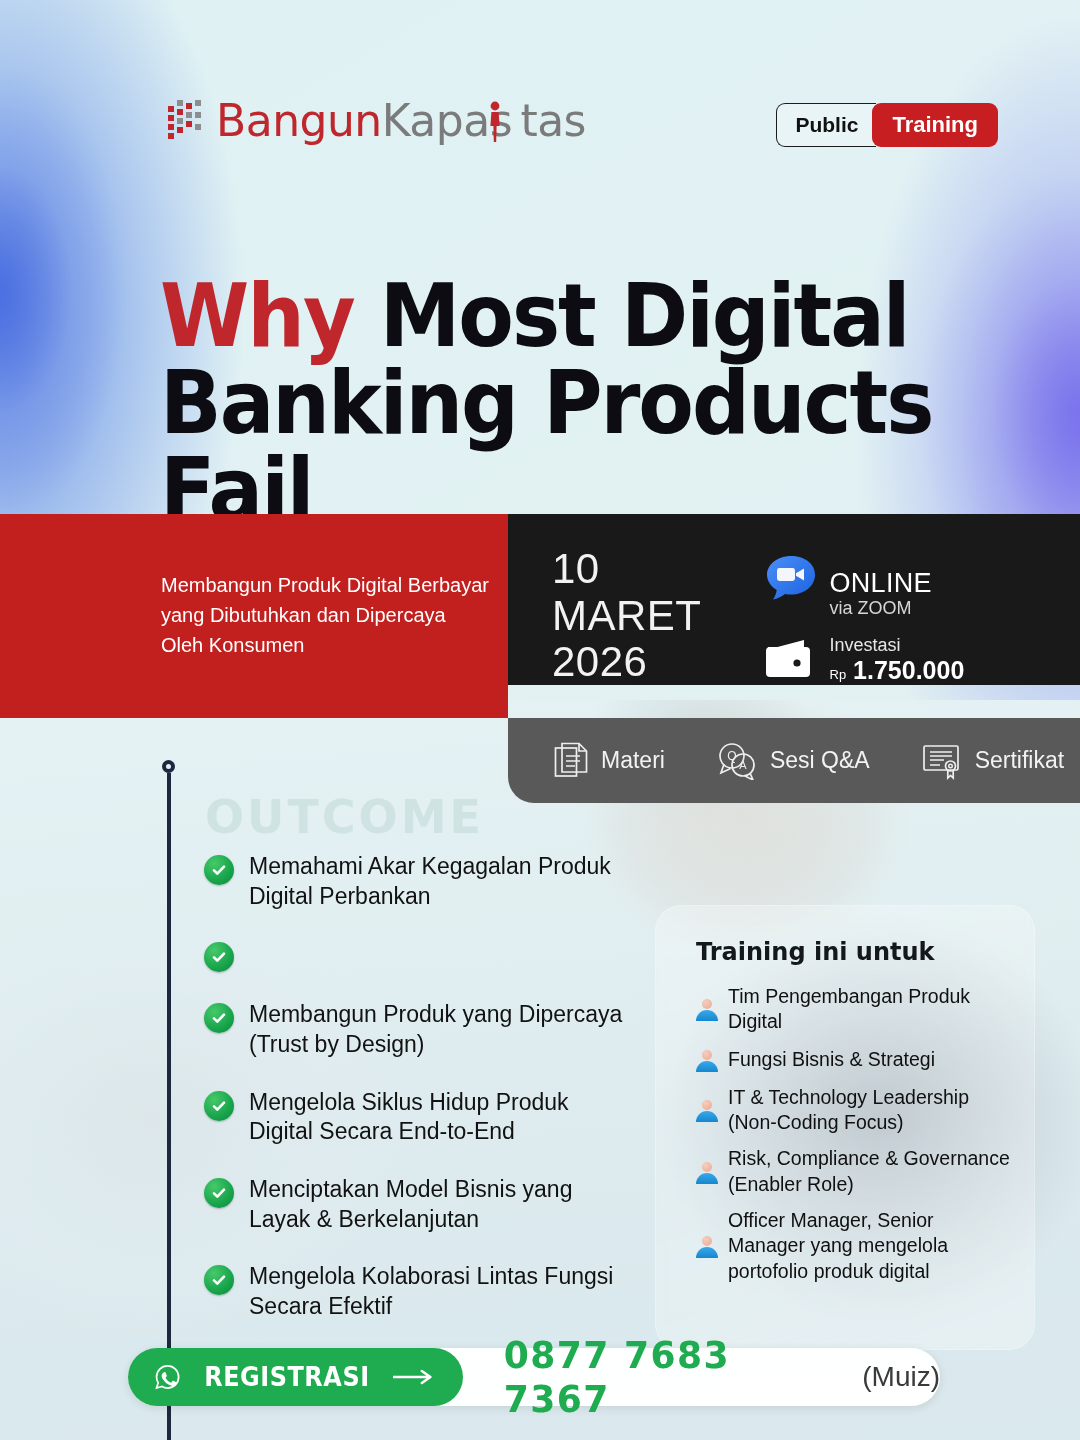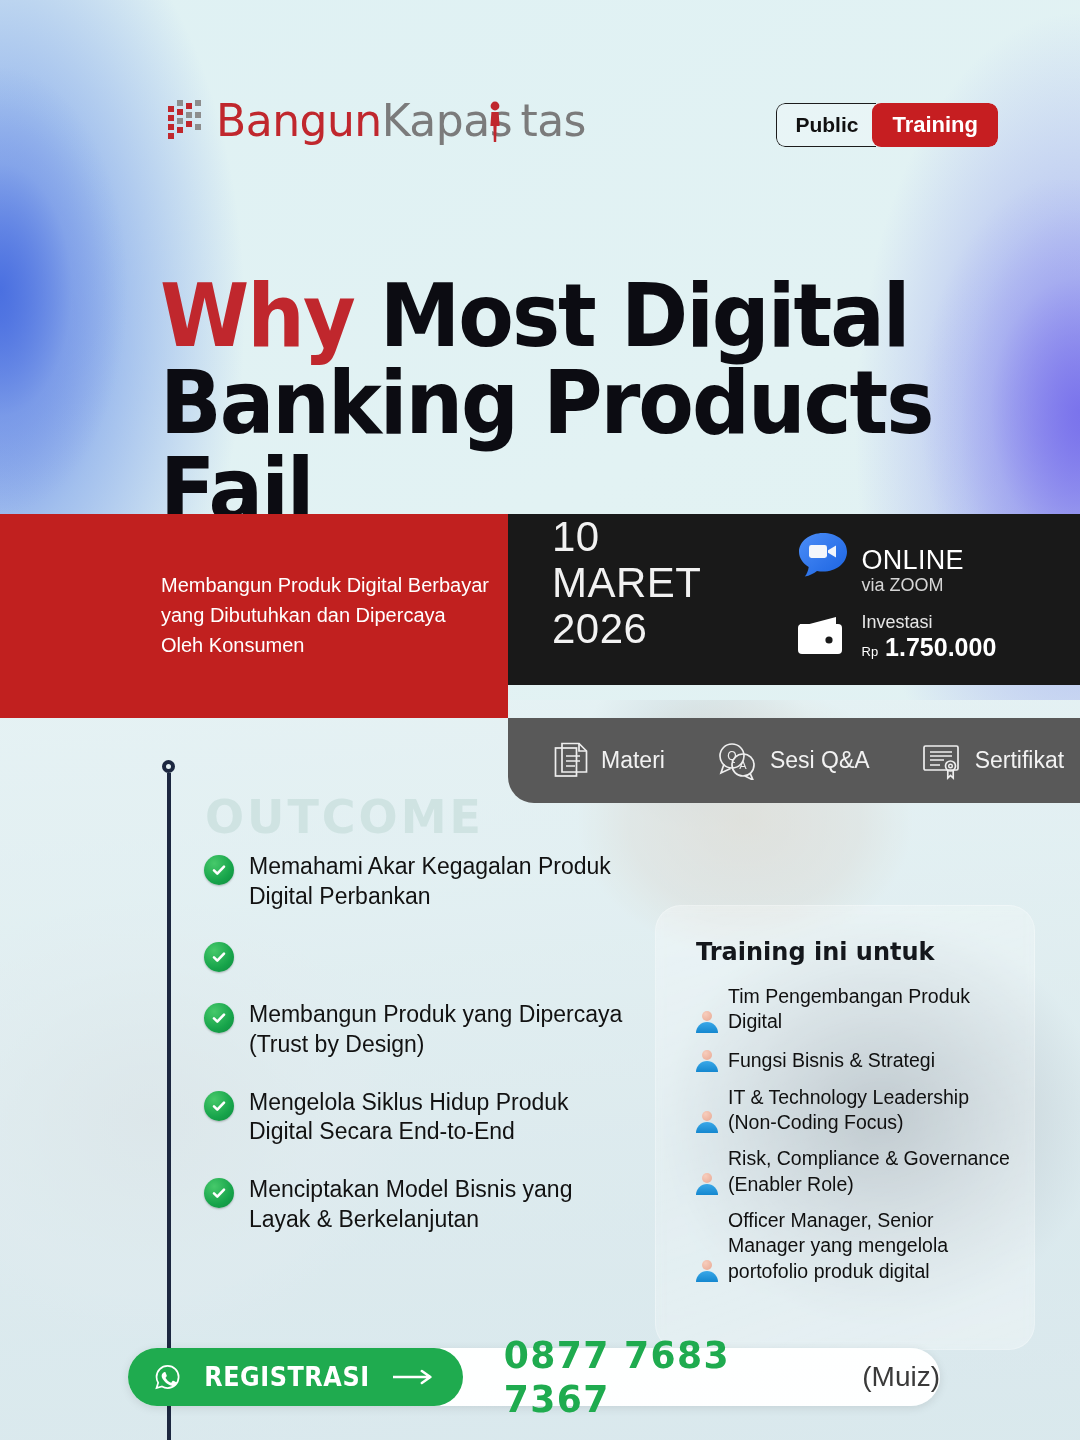--- a/index.html
+++ b/index.html
@@ -49,42 +49,42 @@
   #header{ position:absolute; left:168px; top:95px; display:flex; align-items:center; }
   .logo-dots{ width:34px; height:42px; margin-right:14px; position:relative; }
   .logo-dots i{ position:absolute; width:6px; height:6px; display:block; }
   .logo-text{ font-size:44px; font-weight:400; letter-spacing:-.5px; white-space:nowrap;
               font-family:"DejaVu Sans", sans-serif; }
   .logo-a{ color:#c0272d; }
   .logo-b{ color:#7b7b7b; }
   .logo-i{ color:#c0272d; position:relative; }
 
   #badge{ position:absolute; right:82px; top:103px; display:flex; align-items:stretch;
-          height:44px; border-radius:9px; overflow:hidden; }
+          height:44px; border-radius:4px; overflow:hidden; }
   #badge .pub{ border:1.6px solid #1c1c1c; border-right:none; border-radius:9px 0 0 9px;
                background:rgba(255,255,255,.25); display:flex; align-items:center;
                padding:0 18px; font-size:21px; font-weight:700; color:#111; }
   #badge .trn{ background:#c61e21; color:#fff; display:flex; align-items:center;
                padding:0 20px; font-size:22px; font-weight:700; border-radius:9px; margin-left:-4px; }
 
   
   #headline{ position:absolute; left:160px; top:272px; width:870px;
              font-family:"DejaVu Sans", sans-serif;
              font-weight:700; font-size:88px; line-height:.99;
              letter-spacing:-2.2px; color:#0c0c12; transform:scaleX(.92); transform-origin:left top; }
   #headline .why{ color:#c0272d; }
 
   
   #band-red{ position:absolute; left:0; top:514px; width:508px; height:204px;
              background:#c1201f; display:flex; align-items:center; }
   #band-red p{ color:#fff; font-size:20px; line-height:1.49; padding-left:161px; padding-right:18px; font-weight:400; }
 
   
   #band-dark{ position:absolute; left:508px; top:514px; right:0; height:171px;
-              background:#191919; display:flex; align-items:flex-start;gap:32px; }
+              background:#191919; display:flex; align-items:flex-end; }
   #date{ color:#f2f2f2; font-size:42px; line-height:1.1; padding-left:44px; font-weight:400; letter-spacing:.5px; }
   #infoCol{ padding-left:62px; }
   .info-row{ display:flex; align-items:center; margin-bottom:16px; }
   .info-row:last-child{ margin-bottom:0; }
   .info-txt .big{ color:#fff; font-size:27px; line-height:1.08; letter-spacing:.3px;margin-top:32px; }
   .info-txt .sml{ color:#d6d6d6; font-size:18px; line-height:1.15; }
   .info-txt .lbl{ color:#e6e6e6; font-size:18px; line-height:1.2; }
   .info-txt .amt{ color:#fff; font-size:25px; font-weight:700; line-height:1.15; }
   .info-txt .amt .rp{ font-size:13px; font-weight:400; }
 
@@ -111,21 +111,21 @@
           display:flex; align-items:center; justify-content:center; margin-top:3px; margin-right:15px;
           box-shadow:0 1px 2px rgba(0,0,0,.25); }
   .oc p{ font-size:23px; line-height:1.29; color:#121212; }
 
   
   #aud-card{ position:absolute; left:655px; top:905px; width:380px; height:445px;
              background:linear-gradient(160deg, rgba(255,255,255,.30) 0%, rgba(255,255,255,.20) 45%, rgba(255,255,255,.32) 100%);
              backdrop-filter:blur(5px); border-radius:26px;
              border:1px solid rgba(255,255,255,.25); padding:32px 24px 0 40px; }
   #aud-card h3{ font-family:"DejaVu Sans", sans-serif; font-size:24px; font-weight:700; color:#14171c; margin-bottom:18px; }
-  .aud{ display:flex; align-items:flex-end; margin-bottom:11px; }
+  .aud{ display:flex; align-items:center; margin-bottom:11px; }
   .aud:last-child{ margin-bottom:0; }
   .aud p{ font-size:19.5px; line-height:1.3; color:#101010; }
   .person{ flex:0 0 auto; width:22px; height:24px; position:relative; margin-right:10px; margin-top:4px; }
   .person .head{ position:absolute; left:6px; top:0; width:10px; height:10px; border-radius:50%;
                  background:radial-gradient(circle at 35% 30%,#f7cdbc,#e8a893); }
   .person .body{ position:absolute; left:0; top:11px; width:22px; height:11px;
                  border-radius:11px 11px 0 0;
                  background:linear-gradient(180deg,#3aa8e8,#1487cf); }
 
   
@@ -305,20 +305,28 @@
       <p>Mengelola Siklus Hidup Produk Digital Secara End-to-End</p>
     </div>
     <div class="oc">
       <span class="check">
         <svg width="16" height="16" viewBox="0 0 16 16">
             <path d="M3 8.4 L6.3 11.6 L13 4.6" fill="none" stroke="#fff" stroke-width="2.6" stroke-linecap="round" stroke-linejoin="round"></path>
           </svg>
       </span>
       <p>Menciptakan Model Bisnis yang Layak &amp; Berkelanjutan</p>
     </div>
+    <div class="oc">
+      <span class="check">
+        <svg width="16" height="16" viewBox="0 0 16 16">
+            <path d="M3 8.4 L6.3 11.6 L13 4.6" fill="none" stroke="#fff" stroke-width="2.6" stroke-linecap="round" stroke-linejoin="round"></path>
+          </svg>
+      </span>
+      <p>Mengelola Kolaborasi Lintas Fungsi Secara Efektif</p>
+    </div>
   </div>
 
   <div id="aud-card">
     <h3>Training ini untuk</h3>
     <div class="aud">
       <span class="person">
           <span class="head"></span>
           <span class="body"></span>
         </span>
       <p>Tim Pengembangan Produk Digital</p>

